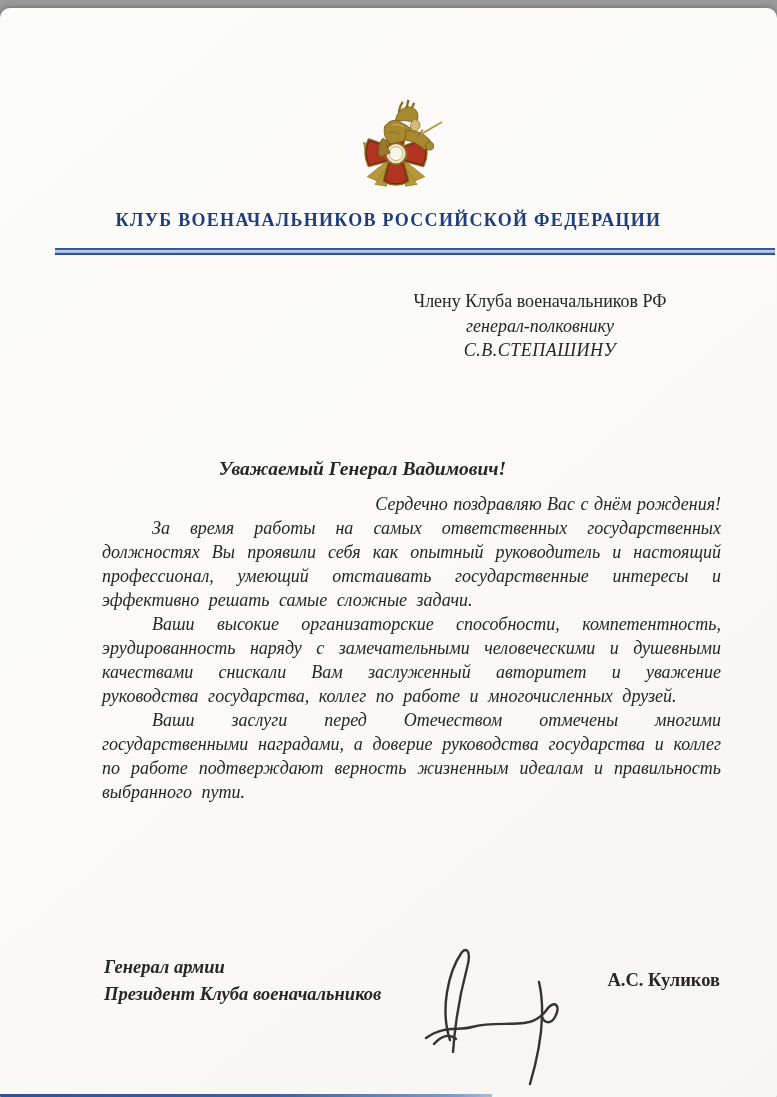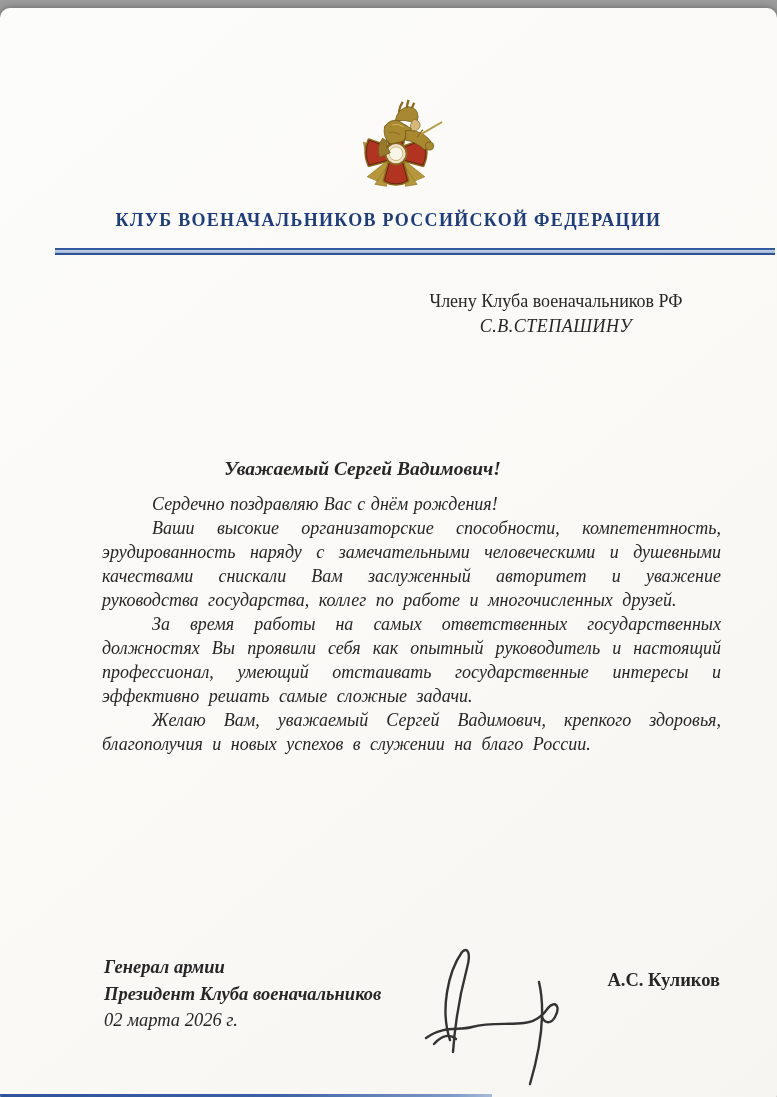--- a/index.html
+++ b/index.html
@@ -18,40 +18,40 @@
   }
   .rule-top{
     position:absolute;top:240px;left:55px;right:2px;height:7px;
     background:linear-gradient(180deg,
       #33589c 0px,#33589c 1.5px,
       #cdd9ec 1.5px,#9db4d8 5px,
       #2d5191 5px,#2d5191 7px);
   }
   
   .addressee{
-    position:absolute;top:281px;left:408px;width:296px;
+    position:absolute;top:281px;left:392px;width:296px;
     text-align:center;font-size:18px;line-height:24.5px;
   }
   .addressee .a1{font-style:normal;white-space:nowrap;}
   .addressee .a2{font-style:italic;}
   .addressee .a3{font-style:italic;letter-spacing:.5px;}
   
   .salutation{
     position:absolute;top:450px;left:0;right:52px;text-align:center;
     font-weight:bold;font-style:italic;font-size:19.5px;
   }
   
   .letter-body{
     position:absolute;top:484px;left:102px;right:56px;
     font-style:italic;font-size:18px;line-height:24px;
   }
   .letter-body p{
     margin:0;text-align:justify;text-indent:50px;word-spacing:5px;
   }
-  .letter-body p.short{text-align:left;word-spacing:1px;}
+  .letter-body p.short{text-align:right;word-spacing:1px;}
   
   .sign-left{
     position:absolute;top:946px;left:104px;
     font-size:18.5px;font-style:italic;line-height:26.5px;
   }
   .sign-left .pos{font-weight:bold;white-space:nowrap;}
   .sign-left .date{font-weight:normal;}
   .signer-name{
     position:absolute;top:962px;right:57px;
     font-size:18.5px;font-weight:bold;white-space:nowrap;
@@ -114,36 +114,36 @@
       </g>
     </svg>
   </div>
 
   <div class="org-title">КЛУБ ВОЕНАЧАЛЬНИКОВ РОССИЙСКОЙ ФЕДЕРАЦИИ</div>
 
   <div class="rule-top"></div>
 
   <div class="addressee">
     <div class="a1">Члену Клуба военачальников РФ</div>
+    <div class="a2">генерал-полковнику</div>
     <div class="a3">С.В.СТЕПАШИНУ</div>
   </div>
 
-  <div class="salutation">Уважаемый Сергей Вадимович!</div>
+  <div class="salutation">Уважаемый Генерал Вадимович!</div>
 
   <div class="letter-body">
     <p class="short">Сердечно поздравляю Вас с днём рождения!</p>
+    <p>За время работы на самых ответственных государственных должностях Вы проявили себя как опытный руководитель и настоящий профессионал, умеющий отстаивать государственные интересы и эффективно решать самые сложные задачи.</p>
     <p>Ваши высокие организаторские способности, компетентность, эрудированность наряду с замечательными человеческими и душевными качествами снискали Вам заслуженный авторитет и уважение руководства государства, коллег по работе и многочисленных друзей.</p>
-    <p>За время работы на самых ответственных государственных должностях Вы проявили себя как опытный руководитель и настоящий профессионал, умеющий отстаивать государственные интересы и эффективно решать самые сложные задачи.</p>
-    <p>Желаю Вам, уважаемый Сергей Вадимович, крепкого здоровья, благополучия и новых успехов в служении на благо России.</p>
+    <p>Ваши заслуги перед Отечеством отмечены многими государственными наградами, а доверие руководства государства и коллег по работе подтверждают верность жизненным идеалам и правильность выбранного пути.</p>
   </div>
 
   <div class="sign-left">
     <div class="pos">Генерал армии</div>
     <div class="pos">Президент Клуба военачальников</div>
-    <div class="date">02 марта 2026 г.</div>
   </div>
 
   <div class="signature">
     <svg viewBox="0 0 170 150" width="170" height="150" aria-hidden="true">
       <g fill="none" stroke="#232323" stroke-width="2.4" stroke-linecap="round" stroke-linejoin="round" opacity="0.92">
         <path d="M38,102 C28,72 36,34 50,14 C56,8 59,16 55,30 C48,56 43,86 41,114"></path>
         <path d="M22,106 C30,97 38,96 44,101"></path>
         <path d="M14,100 C32,87 46,93 60,89 C78,84 96,87 112,85 C122,84 130,79 136,70"></path>
         <path d="M136,70 C143,62 149,68 143,79 C139,86 133,86 130,79"></path>
         <path d="M127,44 C133,70 131,102 118,146"></path>

